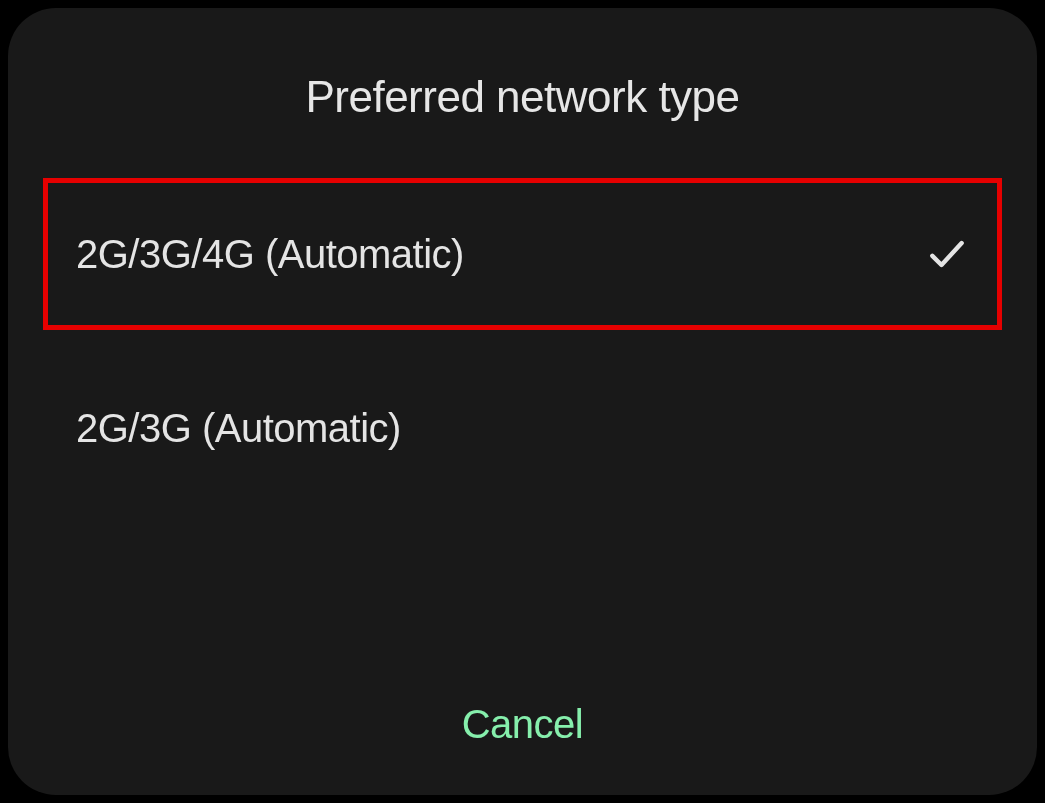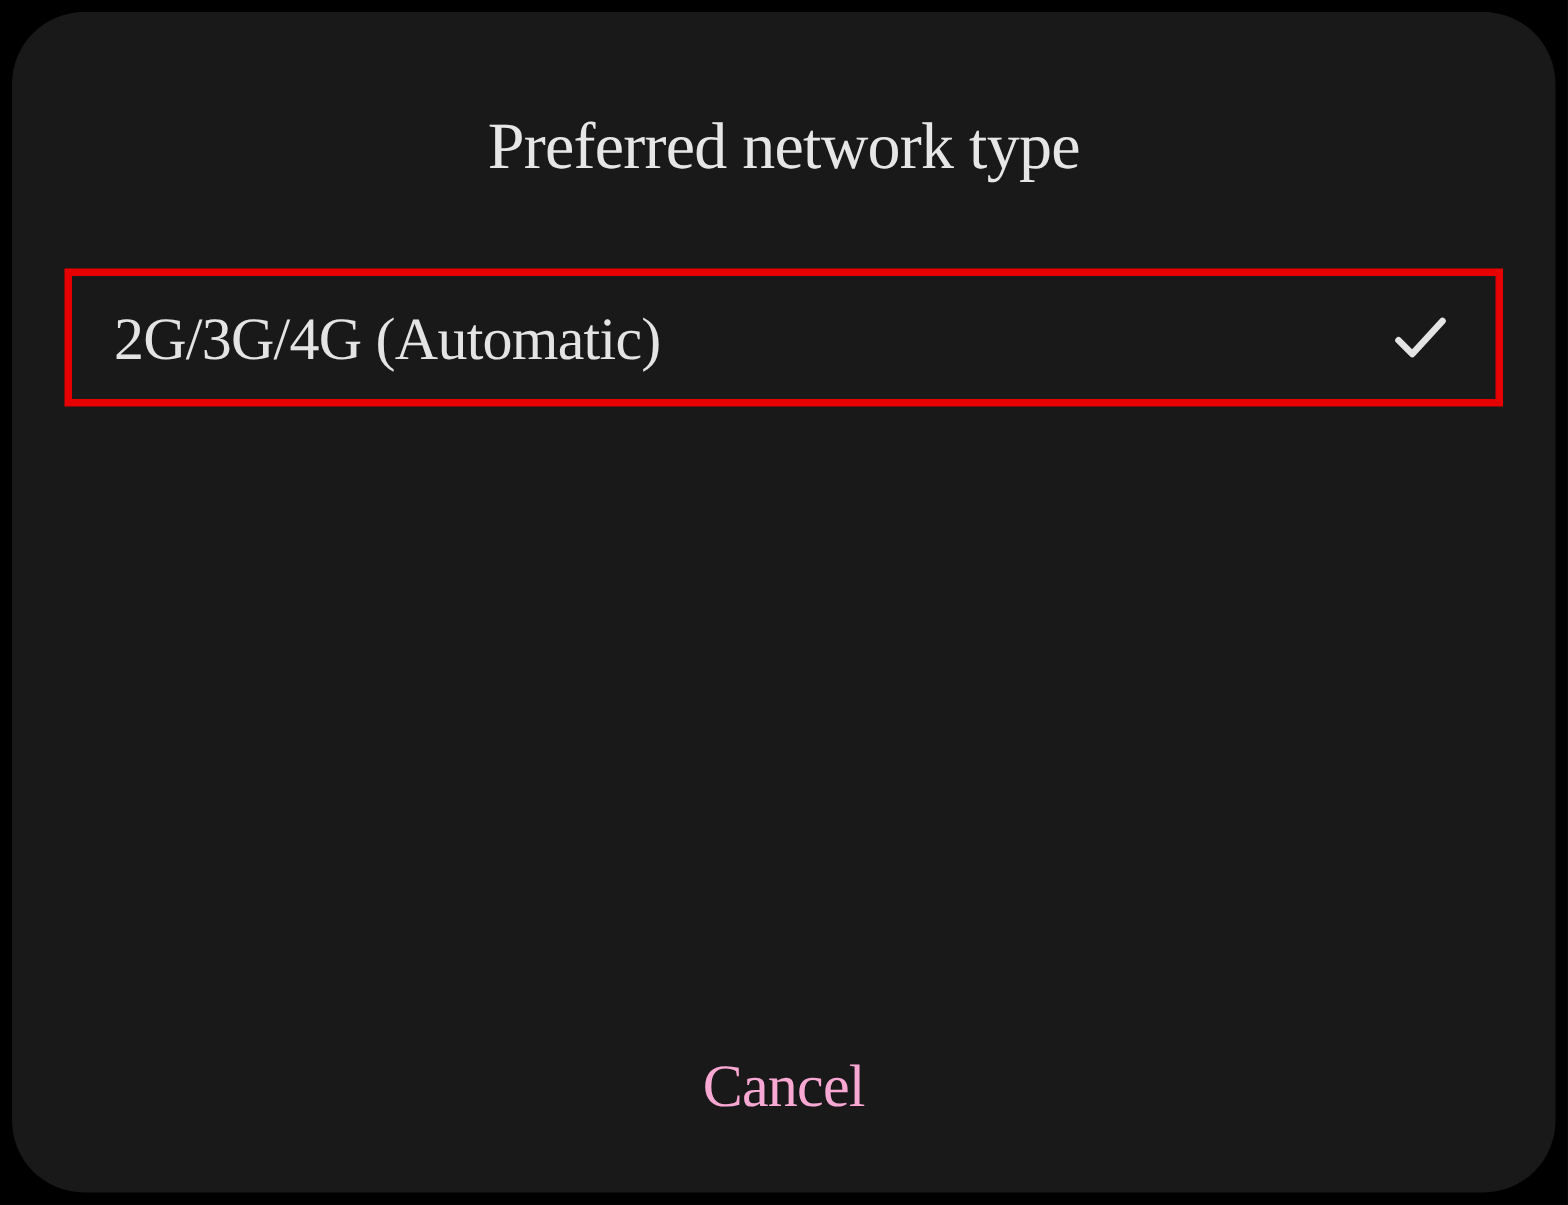--- a/index.html
+++ b/index.html
@@ -14,41 +14,40 @@
       position: absolute;
       top: 8px;
       left: 8px;
       right: 8px;
       bottom: 8px;
       background: #191919;
       border-radius: 48px;
       display: flex;
       flex-direction: column;
       padding: 0;
-      font-family: Liberation Serif, serif;
     }
     .title {
       text-align: center;
       color: #e6e6e6;
       font-size: 44px;
       font-weight: 400;
       letter-spacing: -0.5px;
       padding-top: 64px;
       padding-bottom: 56px;
     }
     .options {
       display: flex;
       flex-direction: column;
       padding: 0 40px;
     }
     .option {
       display: flex;
       align-items: center;
       justify-content: space-between;
-      height: 92px;
+      height: 152px;
       padding: 0 28px;
       cursor: pointer;
     }
     .option.highlighted {
       border: 5px solid #e60000;
       margin: 0 -5px;
     }
     .option + .option {
       margin-top: 22px;
     }
@@ -69,21 +68,21 @@
       height: 100%;
       display: block;
     }
     .footer {
       margin-top: auto;
       text-align: center;
       padding-bottom: 48px;
     }
     .cancel {
       display: inline-block;
-      color: #f9a8d4;
+      color: #86efac;
       font-size: 40px;
       font-weight: 400;
       letter-spacing: -0.5px;
       cursor: pointer;
       background: none;
       border: none;
       font-family: inherit;
     }
   </style>
 </head>
@@ -96,20 +95,23 @@
 
     <div class="option highlighted">
       <span class="option-label">2G/3G/4G (Automatic)</span>
       <span class="check">
         <svg viewBox="0 0 24 24" fill="none" stroke="currentColor" stroke-width="2.4" stroke-linecap="round" stroke-linejoin="round">
           <polyline points="4 13 9 18 20 6"></polyline>
         </svg>
       </span>
     </div>
 
+    <div class="option">
+      <span class="option-label">2G/3G (Automatic)</span>
+    </div>
 
 
   </div>
 
   <div class="footer">
     <button class="cancel">Cancel</button>
   </div>
 </div>
 
 </body></html>

